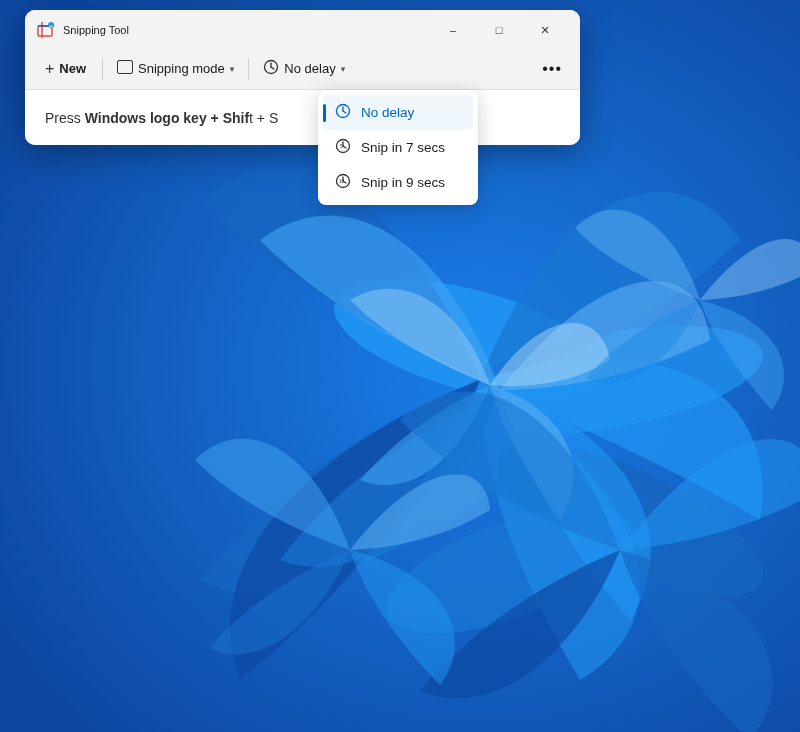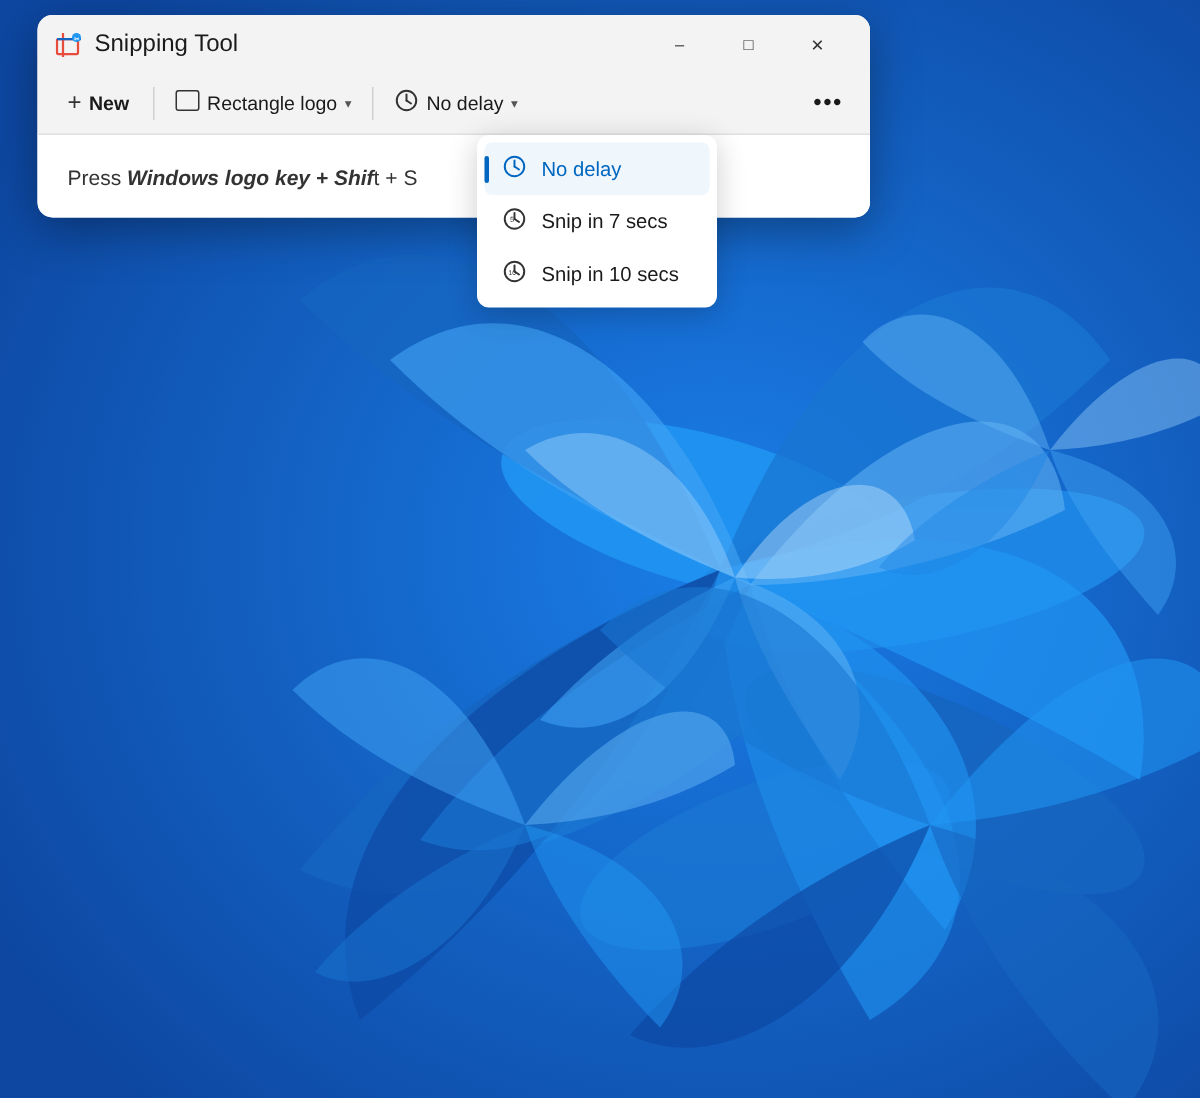--- a/index.html
+++ b/index.html
@@ -49,21 +49,21 @@
       height: 38px;
     }
 
     .title-left {
       display: flex;
       align-items: center;
       gap: 8px;
     }
 
     .title-text {
-      font-size: 16px;
+      font-size: 11px;
       color: #1a1a1a;
       font-weight: 400;
     }
 
     .window-controls {
       display: flex;
       gap: 0;
     }
 
     .win-btn {
@@ -151,21 +151,20 @@
       align-items: center;
     }
 
     .hint-text {
       font-size: 14px;
       color: #333;
     }
 
     .hint-text strong {
       font-weight: 700;
-      font-style: italic;
     }
 
     
     .dropdown-menu {
       position: absolute;
       top: 90px;
       left: 318px;
       background: white;
       border-radius: 8px;
       box-shadow: 0 4px 20px rgba(0,0,0,0.2);
@@ -341,21 +340,21 @@
       <span class="plus-symbol">+</span>
       <span>New</span>
     </button>
 
     <div class="toolbar-separator"></div>
 
     <button class="dropdown-btn">
       <span>
         <span class="rect-icon"></span>
       </span>
-      <span>Rectangle logo</span>
+      <span>Snipping mode</span>
       <span class="chevron">▾</span>
     </button>
 
     <div class="toolbar-separator"></div>
 
     <button class="dropdown-btn">
       <span>
         <svg class="clock-svg" viewBox="0 0 16 16">
           <circle cx="8" cy="8" r="6.5" fill="none" stroke="#333" stroke-width="1.3"></circle>
           <line x1="8" y1="4" x2="8" y2="8" stroke="#333" stroke-width="1.3" stroke-linecap="round"></line>
@@ -407,15 +406,15 @@
 
   <div class="menu-item">
     <span>
       <svg class="clock-svg" viewBox="0 0 16 16">
         <circle cx="8" cy="8" r="6.5" fill="none" stroke="#333" stroke-width="1.3"></circle>
         <line x1="8" y1="4" x2="8" y2="8" stroke="#333" stroke-width="1.3" stroke-linecap="round"></line>
         <line x1="8" y1="8" x2="11" y2="10" stroke="#333" stroke-width="1.3" stroke-linecap="round"></line>
         <text x="4" y="10" font-size="4.5" fill="#333">10</text>
       </svg>
     </span>
-    <span>Snip in 10 secs</span>
+    <span>Snip in 9 secs</span>
   </div>
 </div>
 
 </body></html>

